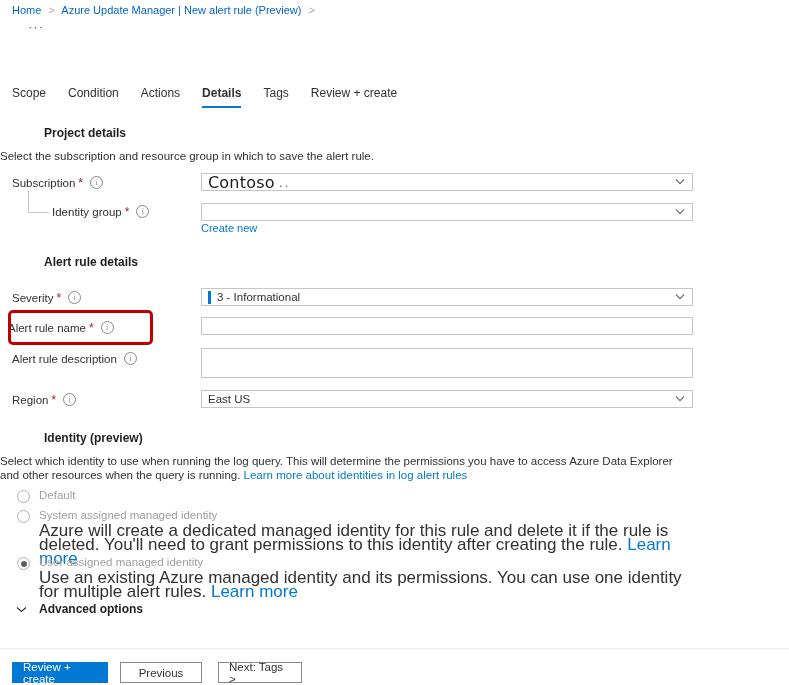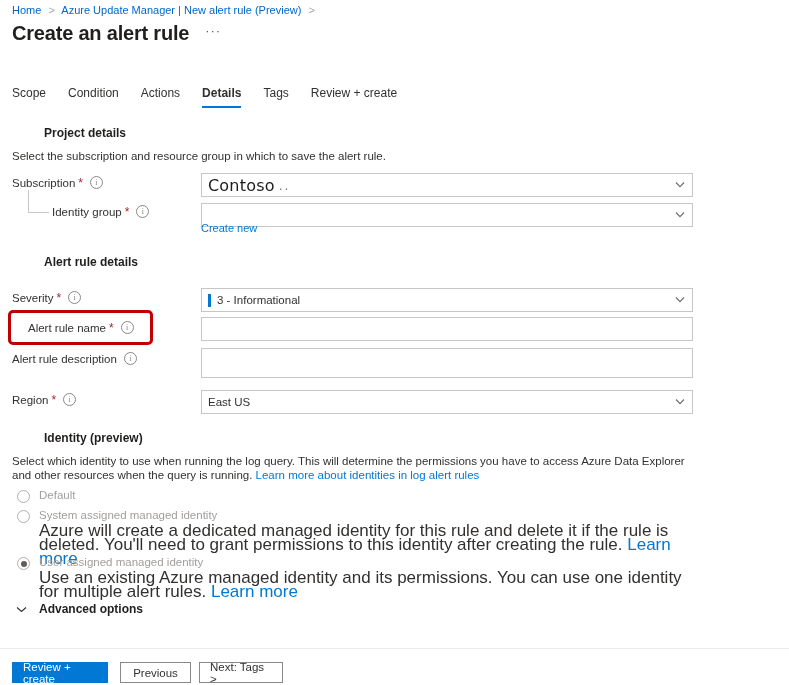--- a/index.html
+++ b/index.html
@@ -84,21 +84,21 @@
   .section-title {
     position: absolute;
     left: 12px;
     font-size: 12px;
     font-weight: bold;
     color: #201f1e;
     margin-left: 32px;
   }
   .section-desc {
     position: absolute;
-    left: 12px;
+    left: 0;
     font-size: 11.5px;
     color: #323130;
   }
   .link {
     color: #0078d4;
     text-decoration: none;
     cursor: pointer;
   }
 
   
@@ -130,21 +130,21 @@
     font-family: "Liberation Serif", serif;
     cursor: pointer;
     flex: none;
   }
 
   .control {
     position: absolute;
     box-sizing: border-box;
     border: 1px solid #c8c6c4;
     background: #fff;
-    height: 24px;
+    height: 18px;
     display: flex;
     align-items: center;
     padding: 0 6px;
     font-size: 11.5px;
     color: #323130;
     cursor: text;
   }
   .control.dropdown { cursor: pointer; padding-right: 22px; }
   .chev {
     position: absolute;
@@ -293,21 +293,20 @@
 <body>
 
 <div class="breadcrumb">
   <span class="crumb home">Home</span>
   <span class="sep">&gt;</span>
   <span class="crumb">Azure Update Manager | New alert rule (Preview)</span>
   <span class="sep">&gt;</span>
 </div>
 
 <div class="page-title-row">
-  <div class="page-title">Create an alert rule</div>
   <div class="title-ellipsis">···</div>
 </div>
 
 <div class="tabs">
   <div class="tab">Scope</div>
   <div class="tab">Condition</div>
   <div class="tab">Actions</div>
   <div class="tab active">Details</div>
   <div class="tab">Tags</div>
   <div class="tab">Review + create</div>
@@ -358,21 +357,21 @@
 <div class="control dropdown" style="top:288px; left:201px; width:492px;">
   <span class="sev-bar"></span>
   <span>3 - Informational</span>
   <span class="chev">
     <svg width="10" height="7" viewBox="0 0 10 7">
         <path d="M1 1 L5 5.2 L9 1" fill="none" stroke="#6b6b6b" stroke-width="1.1"></path>
       </svg>
   </span>
 </div>
 
-<div class="field-label" style="top:321px; left:28px;">
+<div class="field-label" style="top:321px; left:8px;">
   <span>Alert rule name</span>
   <span class="req">*</span>
   <span class="info-icon">i</span>
 </div>
 <div class="annotation-box" style="top:310px; left:8px; width:145px; height:35px;"></div>
 <input class="control" type="text" style="top: 317px; left: 201px; width: 492px;" value="" placeholder="">
 
 <div class="field-label" style="top:352px; left:12px;">
   <span>Alert rule description</span>
   <span class="info-icon">i</span>
@@ -425,15 +424,15 @@
     <svg width="11" height="7" viewBox="0 0 11 7">
         <path d="M1 1.5 L5.5 5.5 L10 1.5" fill="none" stroke="#323130" stroke-width="1.1"></path>
       </svg>
   </span>
   <span class="alabel">Advanced options</span>
 </div>
 
 <div class="footer-sep" style="top:648px;"></div>
 <div class="footer" style="top:662px; left:12px;">
   <div class="btn primary" style="width:96px; margin-right:12px;">Review + create</div>
-  <div class="btn" style="width:71px; margin-right:8px;">Previous</div>
+  <div class="btn" style="width:82px; margin-right:16px;">Previous</div>
   <div class="btn" style="width:84px;">Next: Tags &gt;</div>
 </div>
 
 </body></html>

